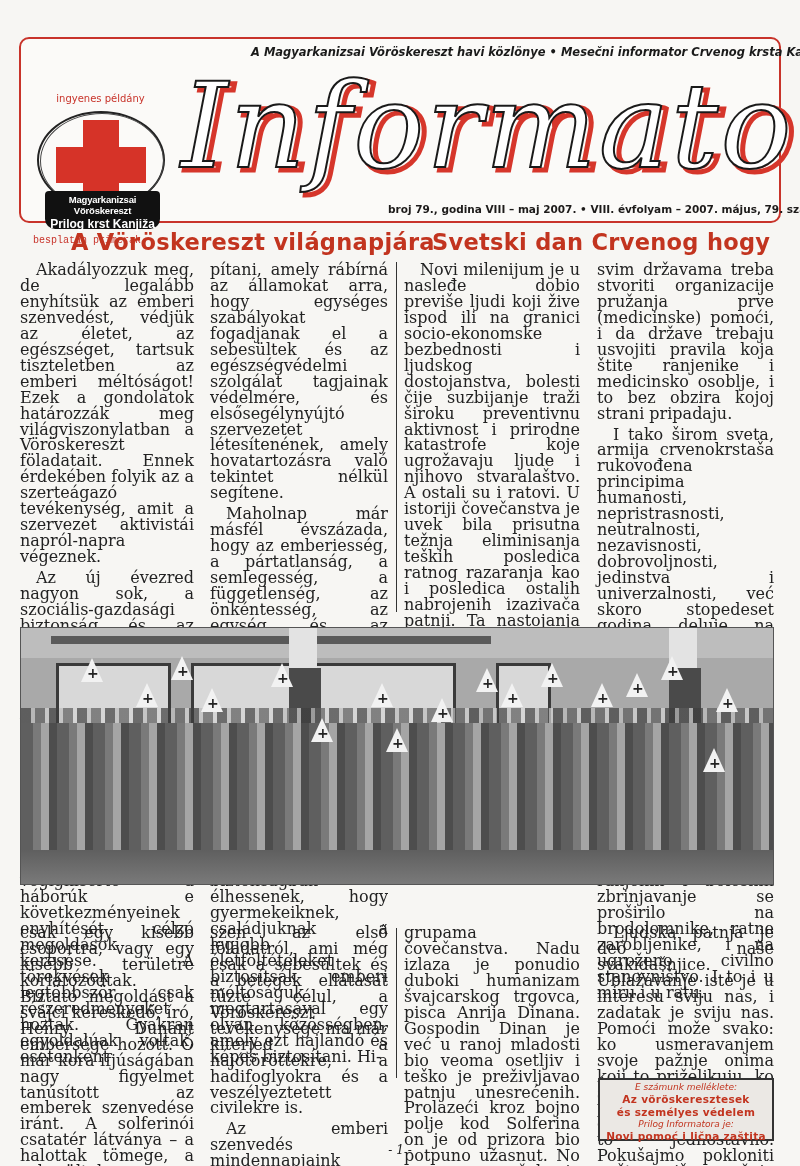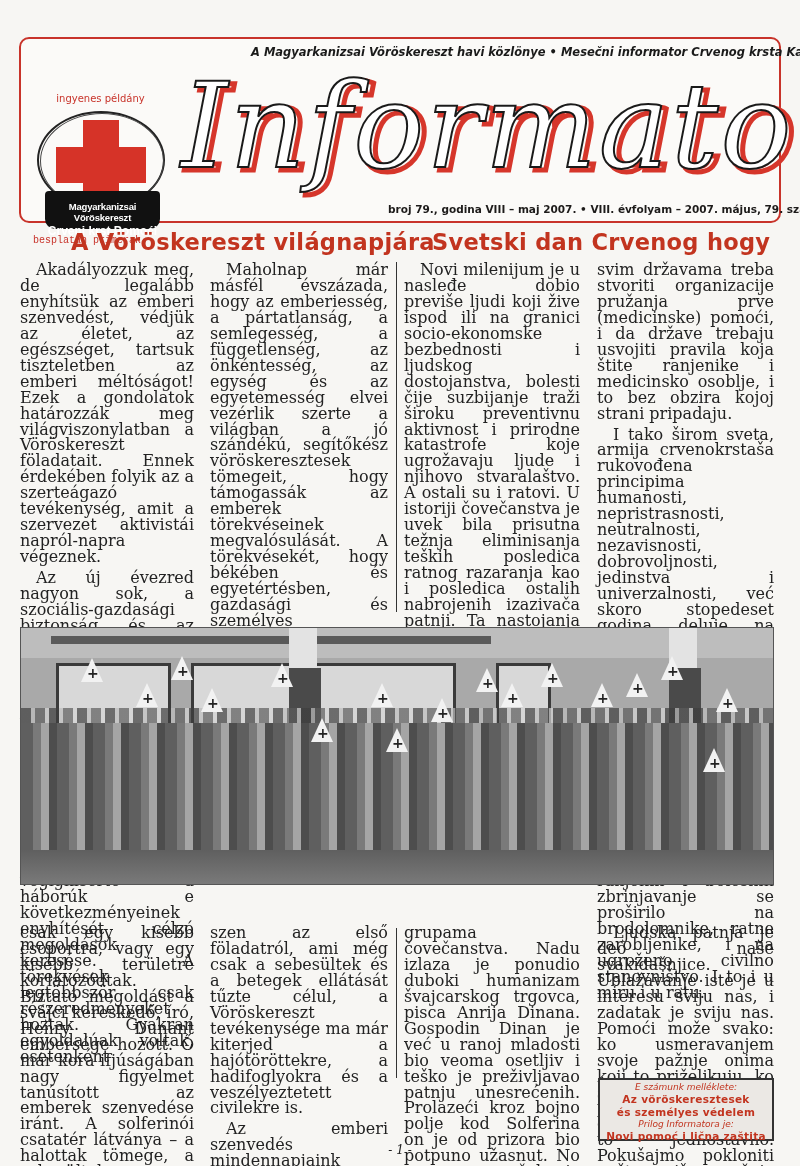--- a/index.html
+++ b/index.html
@@ -30,21 +30,21 @@
   .logo-ellipse2 {
     position: absolute; left: 7px; top: 20px; width: 124px; height: 96px;
     border: 1px solid #444; border-radius: 50%;
   }
   .cross-v { position: absolute; left: 50px; top: 27px; width: 36px; height: 90px; background: #d63328; }
   .cross-h { position: absolute; left: 23px; top: 54px; width: 90px; height: 36px; background: #d63328; }
   .logo-banner {
     position: absolute; left: 12px; top: 98px; width: 115px; height: 38px;
     background: #111; border-radius: 4px 4px 10px 10px;
     color: #fff; text-align: center; font-family: "Liberation Sans", sans-serif;
-    padding-top: 10px;
+    padding-top: 3px;
   }
   .logo-banner .l1 { font-size: 9.5px; font-weight: bold; letter-spacing: -0.2px; display: block; }
   .logo-banner .l2 { font-size: 12px; font-weight: bold; display: block; margin-top: 1px; }
   .logo-free-sr {
     position: absolute; left: 0; top: 142px; width: 135px; text-align: left;
     font-family: Liberation Mono, monospace; font-size: 10px; color: #c8332a;
   }
 
   .title-wrap { position: absolute; left: 160px; top: 12px; width: 600px; height: 150px; }
   .title-shadow, .title-main {
@@ -136,41 +136,42 @@
     <div class="tagline">A Magyarkanizsai Vöröskereszt havi közlönye • Mesečni informator Crvenog krsta Kanjiža</div>
 
     <div class="logo">
       <div class="logo-free-hu">ingyenes példány</div>
       <div class="logo-ellipse"></div>
       <div class="logo-ellipse2"></div>
       <div class="cross-v"></div>
       <div class="cross-h"></div>
       <div class="logo-banner">
         <span class="l1">Magyarkanizsai Vöröskereszt</span>
-        <span class="l2">Crveni krst Pomoći</span>
+        <span class="l2">Prilog krst Kanjiža</span>
       </div>
       <div class="logo-free-sr">besplatan primerak</div>
     </div>
 
     <div class="title-wrap">
       <div class="title-shadow">Informator</div>
       <div class="title-main">Informator</div>
     </div>
 
     <div class="issue-line">broj 79., godina VIII – maj 2007.  • VIII. évfolyam – 2007. május, 79. szám</div>
   </div>
 
   <h1 class="headline h-hu">A Vöröskereszt világnapjára</h1>
   <h1 class="headline h-sr">Svetski dan Crvenog hogy</h1>
 
   <div class="col col1">
     <p>Akadályozzuk meg, de legalább enyhítsük az emberi szenvedést, védjük az életet, az egészséget, tartsuk tiszteletben az emberi méltóságot! Ezek a gondolatok határozzák meg világviszonylatban a Vöröskereszt föladatait. Ennek érdekében folyik az a szerteágazó tevékenység, amit a szervezet aktivistái napról-napra végeznek.</p>
     <p>Az új évezred nagyon sok, a szociális-gazdasági biztonság és az emberi méltóság határán, vagy az alatt élő személyt testált ránk. Továbbra is állandó veszélyt jelentenek a háborúk, a betegségek, a természeti katasztrófák, mindegyik az őt kísérő megannyi fájdalmas következménnyel. Az emberiség történetét végigkísérte a háborúk e következményeinek enyhítését célzó megoldások keresése. A törekvések legtöbbször csak részeredményeket hoztak. Gyakran egyoldalúak voltak, esetenként</p>
   </div>
   <div class="col col2">
+    <p class="noindent">pítani, amely rábírná az államokat arra, hogy egységes szabályokat fogadjanak el a sebesültek és az egészségvédelmi szolgálat tagjainak védelmére, és elsősegélynyújtó szervezetet létesítenének, amely hovatartozásra való tekintet nélkül segítene.</p>
     <p>Maholnap már másfél évszázada, hogy az emberiesség, a pártatlanság, a semlegesség, a függetlenség, az önkéntesség, az egység és az egyetemesség elvei vezérlik szerte a világban a jó szándékú, segítőkész vöröskeresztesek tömegeit, hogy támogassák az emberek törekvéseinek megvalósulását. A törekvésekét, hogy békében és egyetértésben, gazdasági és személyes biztonságban élhessenek, hogy gyermekeiknek, családjuknak a legjobb életföltételeket biztosítsák emberi méltóságuk megtartásával egy olyan közösségben, amely ezt hajlandó és képes biztosítani. Hi-</p>
   </div>
   <div class="vrule vr1"></div>
   <div class="col col3">
     <p>Novi milenijum je u nasleđe dobio previše ljudi koji žive ispod ili na granici socio-ekonomske bezbednosti i ljudskog dostojanstva, bolesti čije suzbijanje traži široku preventivnu aktivnost i prirodne katastrofe koje ugrožavaju ljude i njihovo stvaralaštvo. A ostali su i ratovi. U istoriji čovečanstva je uvek bila prisutna težnja eliminisanja teških posledica ratnog razaranja kao i posledica ostalih nabrojenih izazivača patnji. Ta nastojanja su rezultirala često samo delimičnim uspehom, najčešće samo lokalnog karaktera, ili su doneli blagodet samo manjim</p>
   </div>
   <div class="col col4">
     <p class="noindent">svim državama treba stvoriti organizacije pružanja prve (medicinske) pomoći, i da države trebaju usvojiti pravila koja štite ranjenike i medicinsko osoblje, i to bez obzira kojoj strani pripadaju.</p>
     <p>I tako širom sveta, armija crvenokrstaša rukovođena principima humanosti, nepristrasnosti, neutralnosti, nezavisnosti, dobrovoljnosti, jedinstva i univerzalnosti, već skoro stopedeset godina deluje na ostvarenju humane misije – borbe za dobrobit ljudi koji žele sve najbolje za svoju decu i porodicu, žele da žive u miru i skladu, uz ekonomsku i fizičku bezbednost, lično dostojanstvo, u zajednici koja će im pružiti podršku. Zadaci u ovom periodu su se namnožili. Od zaštite ranjenih i bolesnih zbrinjavanje se proširilo na brodolomnike, ratne zarobljenike, i na ugroženo civilno stanovništvo. I to i u miru i u ratu.</p>
   </div>

